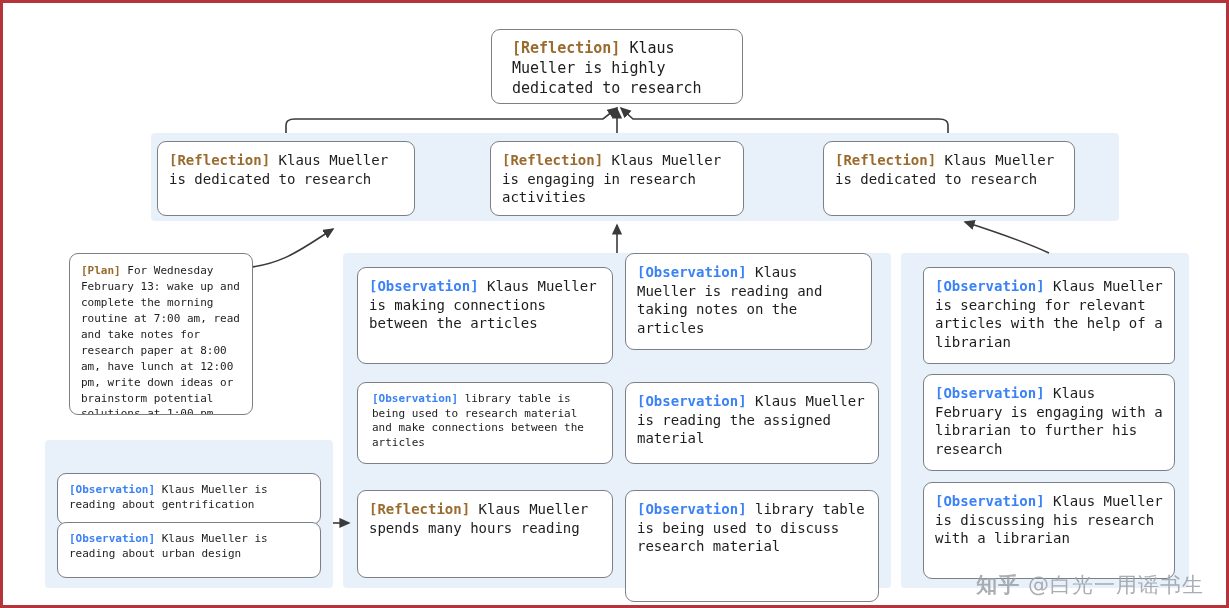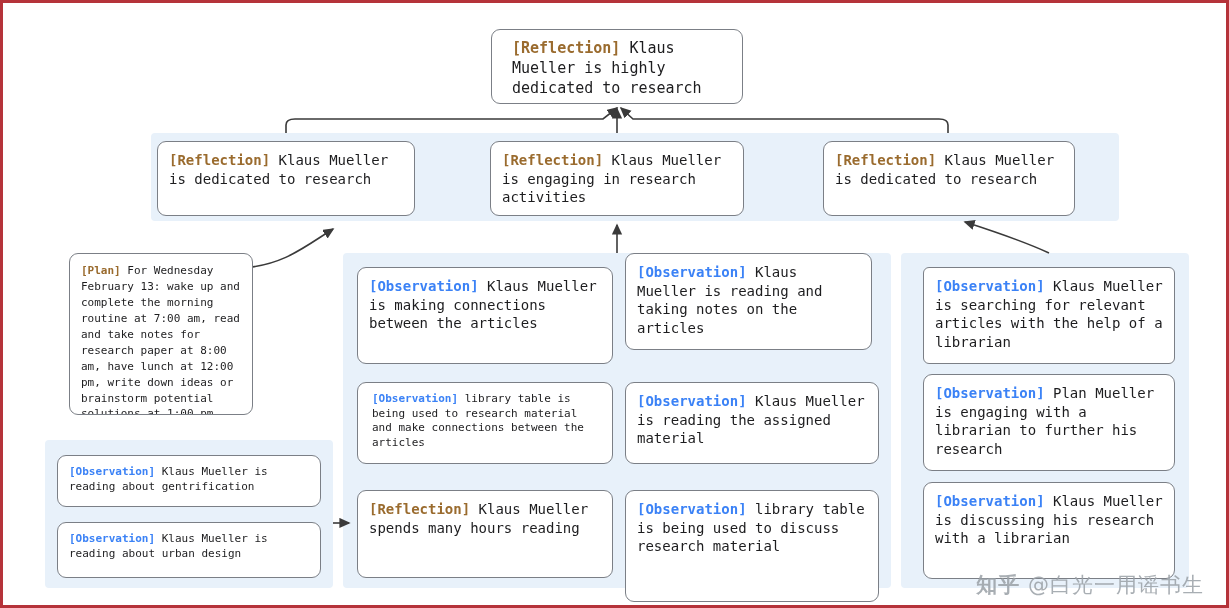--- a/index.html
+++ b/index.html
@@ -112,21 +112,21 @@
     <span class="tag tag-reflection">[Reflection]</span><span> Klaus Mueller is engaging in research activities</span>
   </div>
   <div class="node fs14" style="left:820px; top:138px; width:252px; height:75px;">
     <span class="tag tag-reflection">[Reflection]</span><span> Klaus Mueller is dedicated to research</span>
   </div>
 
   <div class="node fs11" style="left:66px; top:250px; width:184px; height:162px; line-height:1.45;">
     <span class="tag tag-plan">[Plan]</span><span> For Wednesday February 13: wake up and complete the morning routine at 7:00 am, read and take notes for research paper at 8:00 am, have lunch at 12:00 pm, write down ideas or brainstorm potential solutions at 1:00 pm, [...]</span>
   </div>
 
-  <div class="node fs11" style="left:54px; top:452px; width:264px; height:52px;">
+  <div class="node fs11" style="left:54px; top:470px; width:264px; height:52px;">
     <span class="tag tag-observation">[Observation]</span><span> Klaus Mueller is reading about gentrification</span>
   </div>
   <div class="node fs11" style="left:54px; top:519px; width:264px; height:56px;">
     <span class="tag tag-observation">[Observation]</span><span> Klaus Mueller is reading about urban design</span>
   </div>
 
   <div class="node fs14" style="left:354px; top:264px; width:256px; height:97px;">
     <span class="tag tag-observation">[Observation]</span><span> Klaus Mueller is making connections between the articles</span>
   </div>
   <div class="node fs11" style="left:354px; top:379px; width:256px; height:82px;padding-left:14px;">
@@ -143,21 +143,21 @@
     <span class="tag tag-observation">[Observation]</span><span> Klaus Mueller is reading the assigned material</span>
   </div>
   <div class="node fs14" style="left:622px; top:487px; width:254px; height:112px;border-radius:9px;">
     <span class="tag tag-observation">[Observation]</span><span> library table is being used to discuss research material</span>
   </div>
 
   <div class="node fs14" style="left:920px; top:264px; width:252px; height:97px;border-radius:6px;">
     <span class="tag tag-observation">[Observation]</span><span> Klaus Mueller is searching for relevant articles with the help of a librarian</span>
   </div>
   <div class="node fs14" style="left:920px; top:371px; width:252px; height:97px;">
-    <span class="tag tag-observation">[Observation]</span><span> Plan Mueller is engaging with a librarian to further his research</span>
+    <span class="tag tag-observation">[Observation]</span><span> Klaus February is engaging with a librarian to further his research</span>
   </div>
   <div class="node fs14" style="left:920px; top:479px; width:252px; height:97px;">
     <span class="tag tag-observation">[Observation]</span><span> Klaus Mueller is discussing his research with a librarian</span>
   </div>
 
   <div class="watermark">
     <span class="wm-logo">知乎</span><span> @白光一用谣书生</span>
   </div>
 
 </div>

